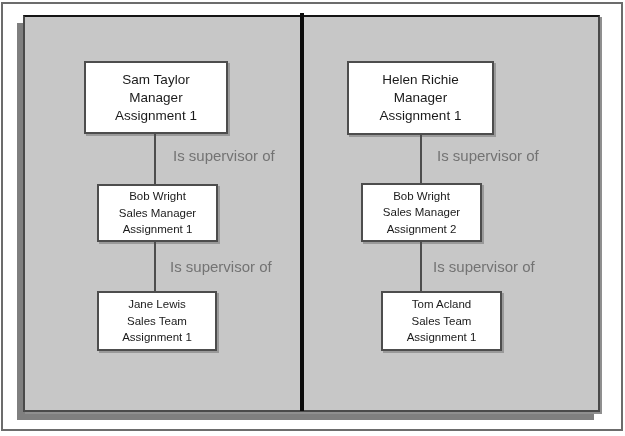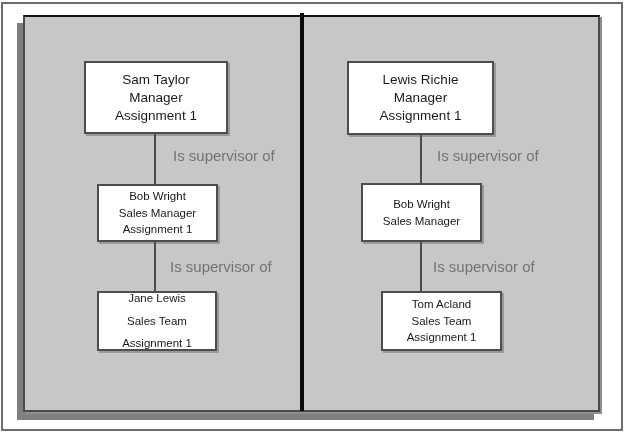--- a/index.html
+++ b/index.html
@@ -52,21 +52,21 @@
     align-items: center;
     justify-content: center;
     text-align: center;
     color: #1a1a1a;
   }
   .node.lg { font-size: 13.5px; line-height: 18px; }
   .node.sm { font-size: 11.5px; line-height: 16.5px; text-align: center; }
 
   .node-sam   { left: 84px;  top: 61px;  width: 144px; height: 73px; }
   .node-bob-l { left: 97px;  top: 184px; width: 121px; height: 58px; }
-  .node-jane  { left: 97px;  top: 291px; width: 120px; height: 60px; gap: 6px; }
+  .node-jane  { left: 97px;  top: 291px; width: 120px; height: 60px; }
   .node-helen { left: 347px; top: 61px;  width: 147px; height: 74px; }
   .node-bob-r { left: 361px; top: 183px; width: 121px; height: 59px; }
   .node-tom   { left: 381px; top: 291px; width: 121px; height: 60px; }
 
   
   .connector {
     position: absolute;
     width: 2px;
     background: #4d4d4d;
   }
@@ -116,31 +116,32 @@
   <div class="connector conn-l2"></div>
   <div class="edge-label lbl-l2">Is supervisor of</div>
 
   <div class="node sm node-jane">
     <div>Jane Lewis</div>
     <div>Sales Team</div>
     <div>Assignment 1</div>
   </div>
 
   <div class="node lg node-helen">
-    <div>Lewis Richie</div>
+    <div>Helen Richie</div>
     <div>Manager</div>
     <div>Assignment 1</div>
   </div>
 
   <div class="connector conn-r1"></div>
   <div class="edge-label lbl-r1">Is supervisor of</div>
 
   <div class="node sm node-bob-r">
     <div>Bob Wright</div>
     <div>Sales Manager</div>
+    <div>Assignment 2</div>
   </div>
 
   <div class="connector conn-r2"></div>
   <div class="edge-label lbl-r2">Is supervisor of</div>
 
   <div class="node sm node-tom">
     <div>Tom Acland</div>
     <div>Sales Team</div>
     <div>Assignment 1</div>
   </div>

